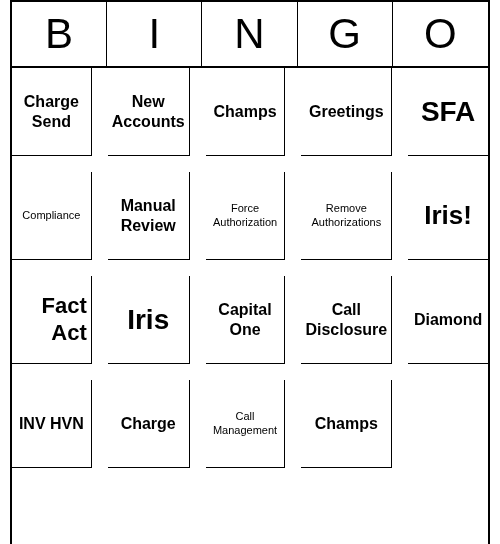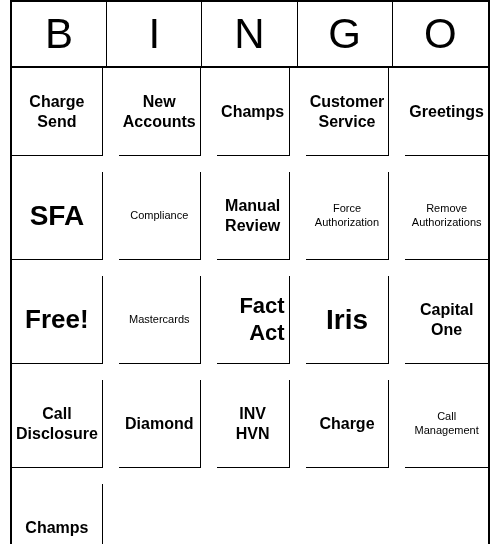--- a/index.html
+++ b/index.html
@@ -88,45 +88,39 @@
   <div class="bingo-cell">
         <span class="cell-text medium">Charge Send</span>
       </div>
       <div class="bingo-cell">
         <span class="cell-text medium">New Accounts</span>
       </div>
       <div class="bingo-cell">
         <span class="cell-text medium">Champs</span>
       </div>
       <div class="bingo-cell">
-        <span class="cell-text medium">Customer Service</span>
-      </div>
-      <div class="bingo-cell">
         <span class="cell-text medium">Greetings</span>
       </div>
       <div class="bingo-cell">
         <span class="cell-text large">SFA</span>
       </div>
       <div class="bingo-cell">
         <span class="cell-text small">Compliance</span>
       </div>
       <div class="bingo-cell">
         <span class="cell-text medium">Manual Review</span>
       </div>
       <div class="bingo-cell">
         <span class="cell-text small">Force Authorization</span>
       </div>
       <div class="bingo-cell">
         <span class="cell-text small">Remove Authorizations</span>
       </div>
       <div class="bingo-cell">
-        <span class="cell-text free">Free!</span>
-      </div>
-      <div class="bingo-cell">
-        <span class="cell-text small">Mastercards</span>
+        <span class="cell-text free">Iris!</span>
       </div>
       <div class="bingo-cell">
         <span class="cell-text xlarge">Fact Act</span>
       </div>
       <div class="bingo-cell">
         <span class="cell-text large">Iris</span>
       </div>
       <div class="bingo-cell">
         <span class="cell-text medium">Capital One</span>
       </div>

